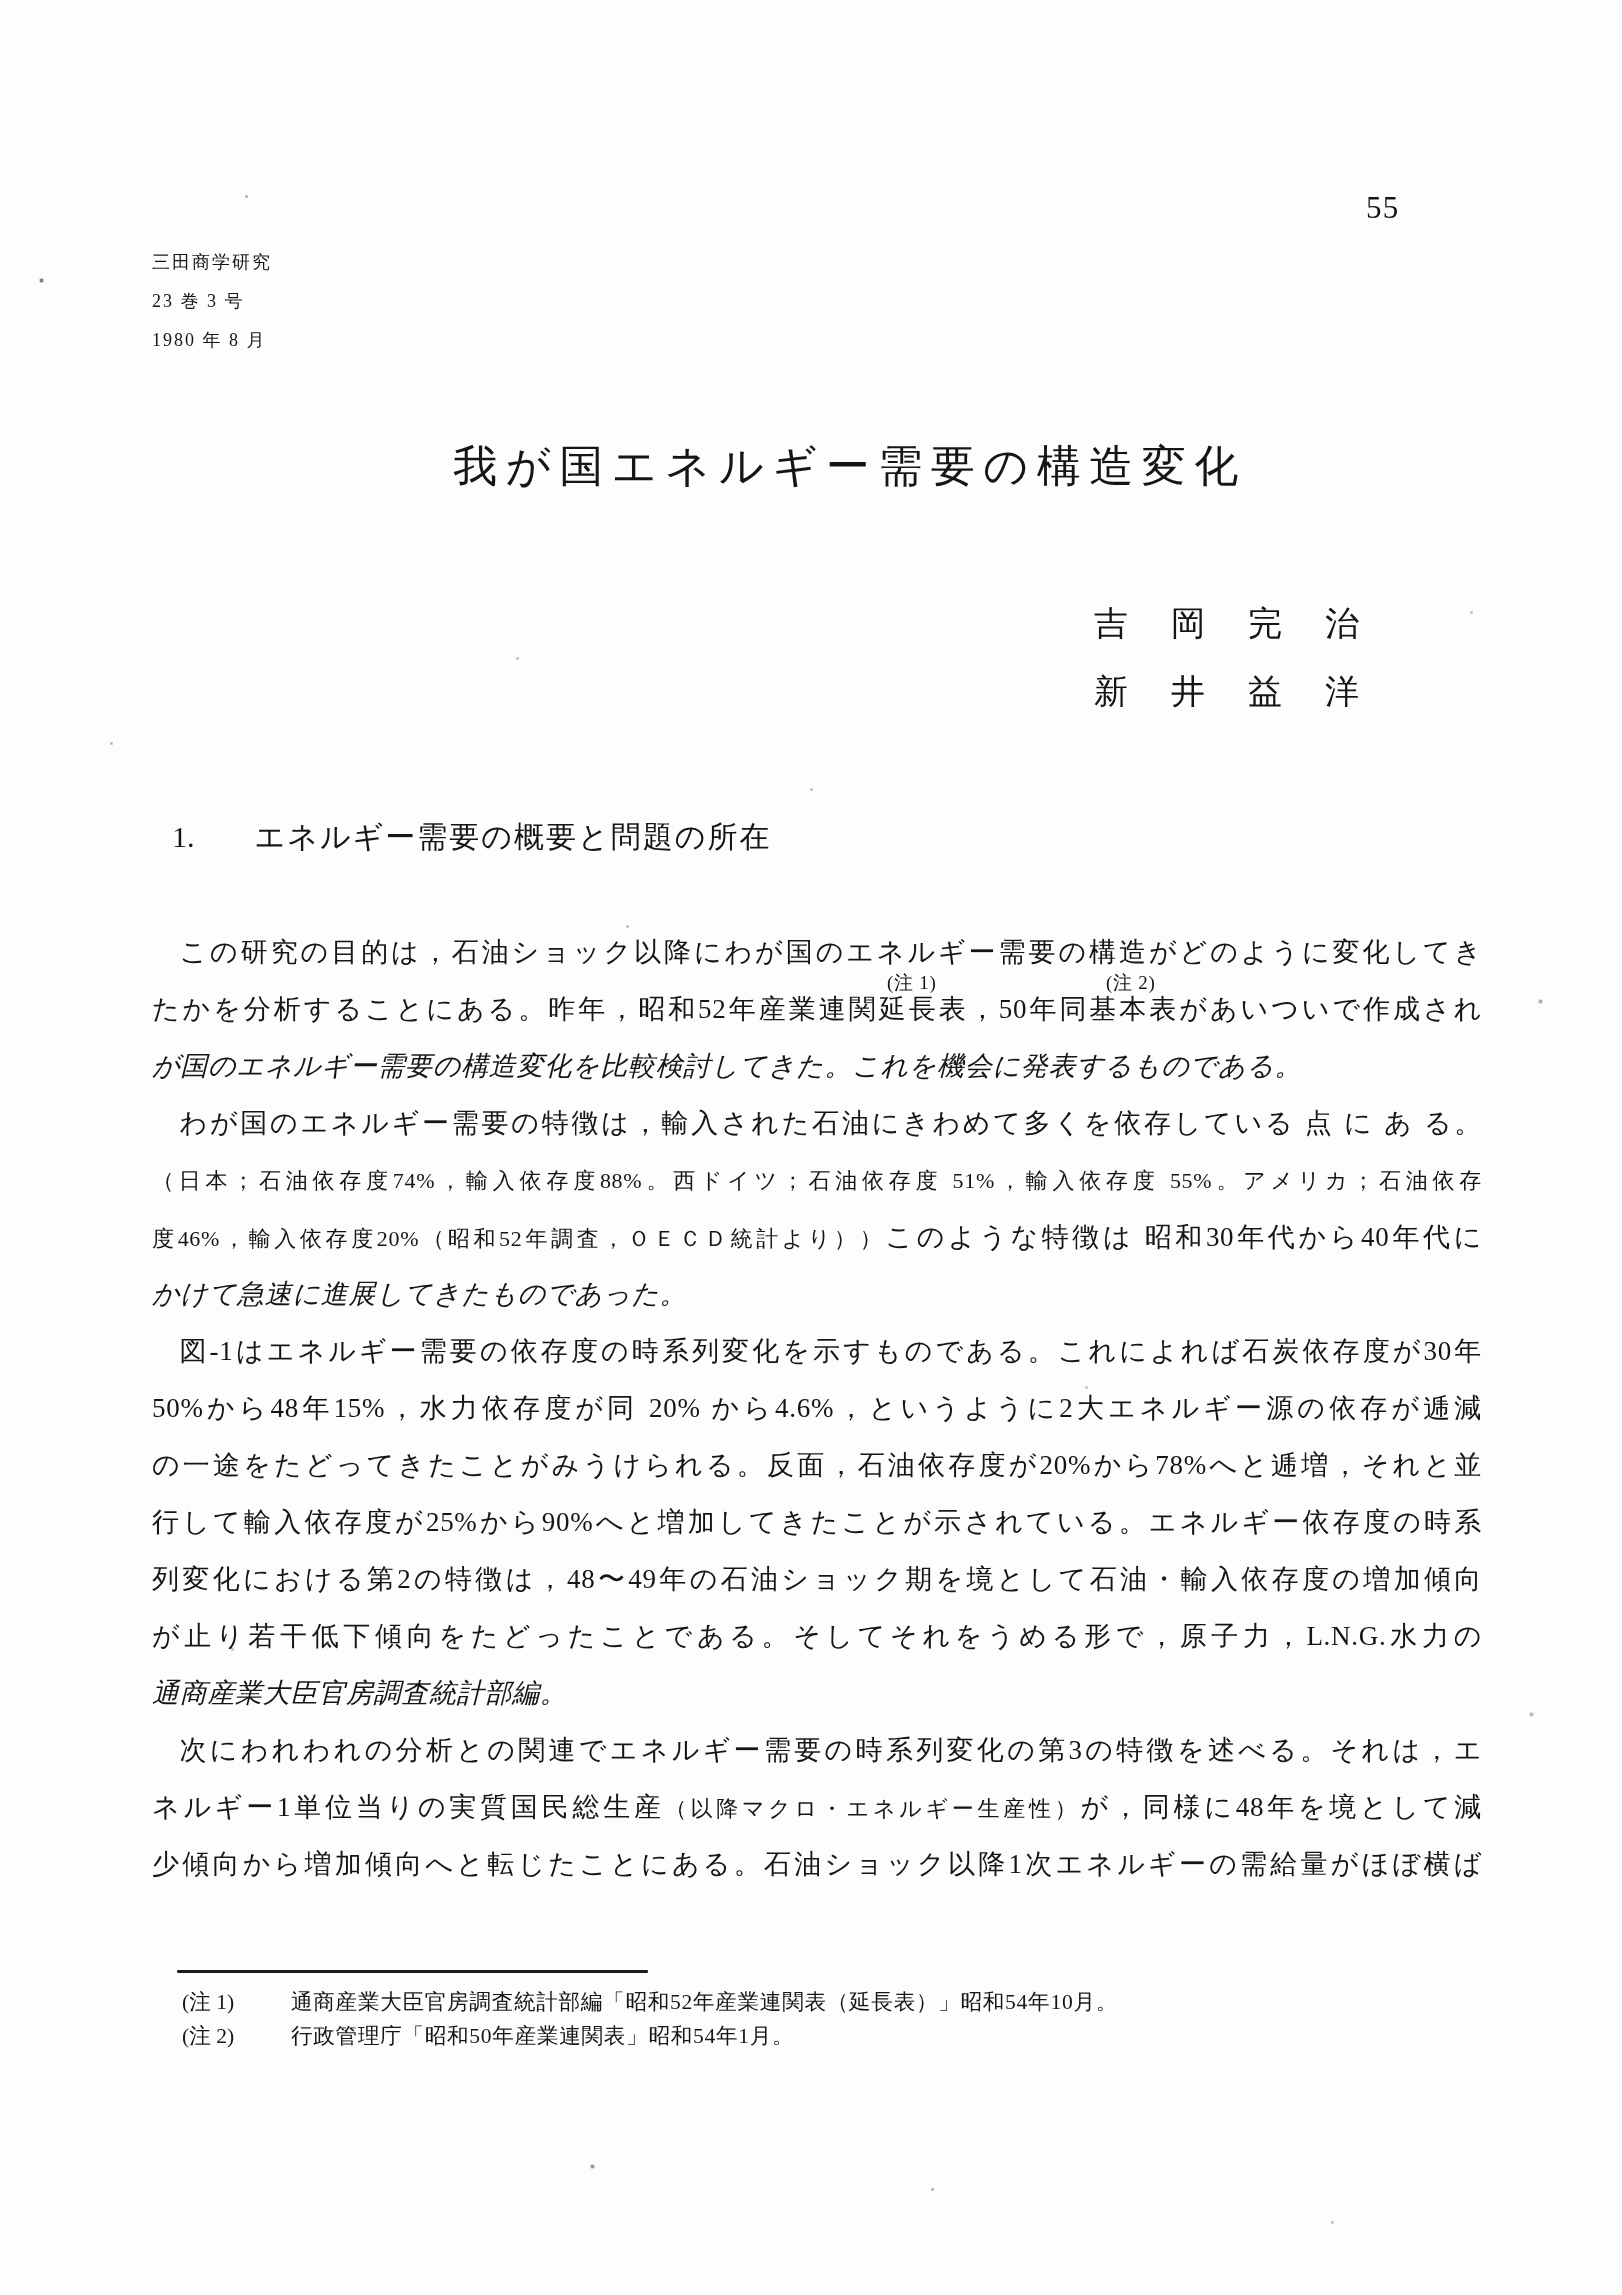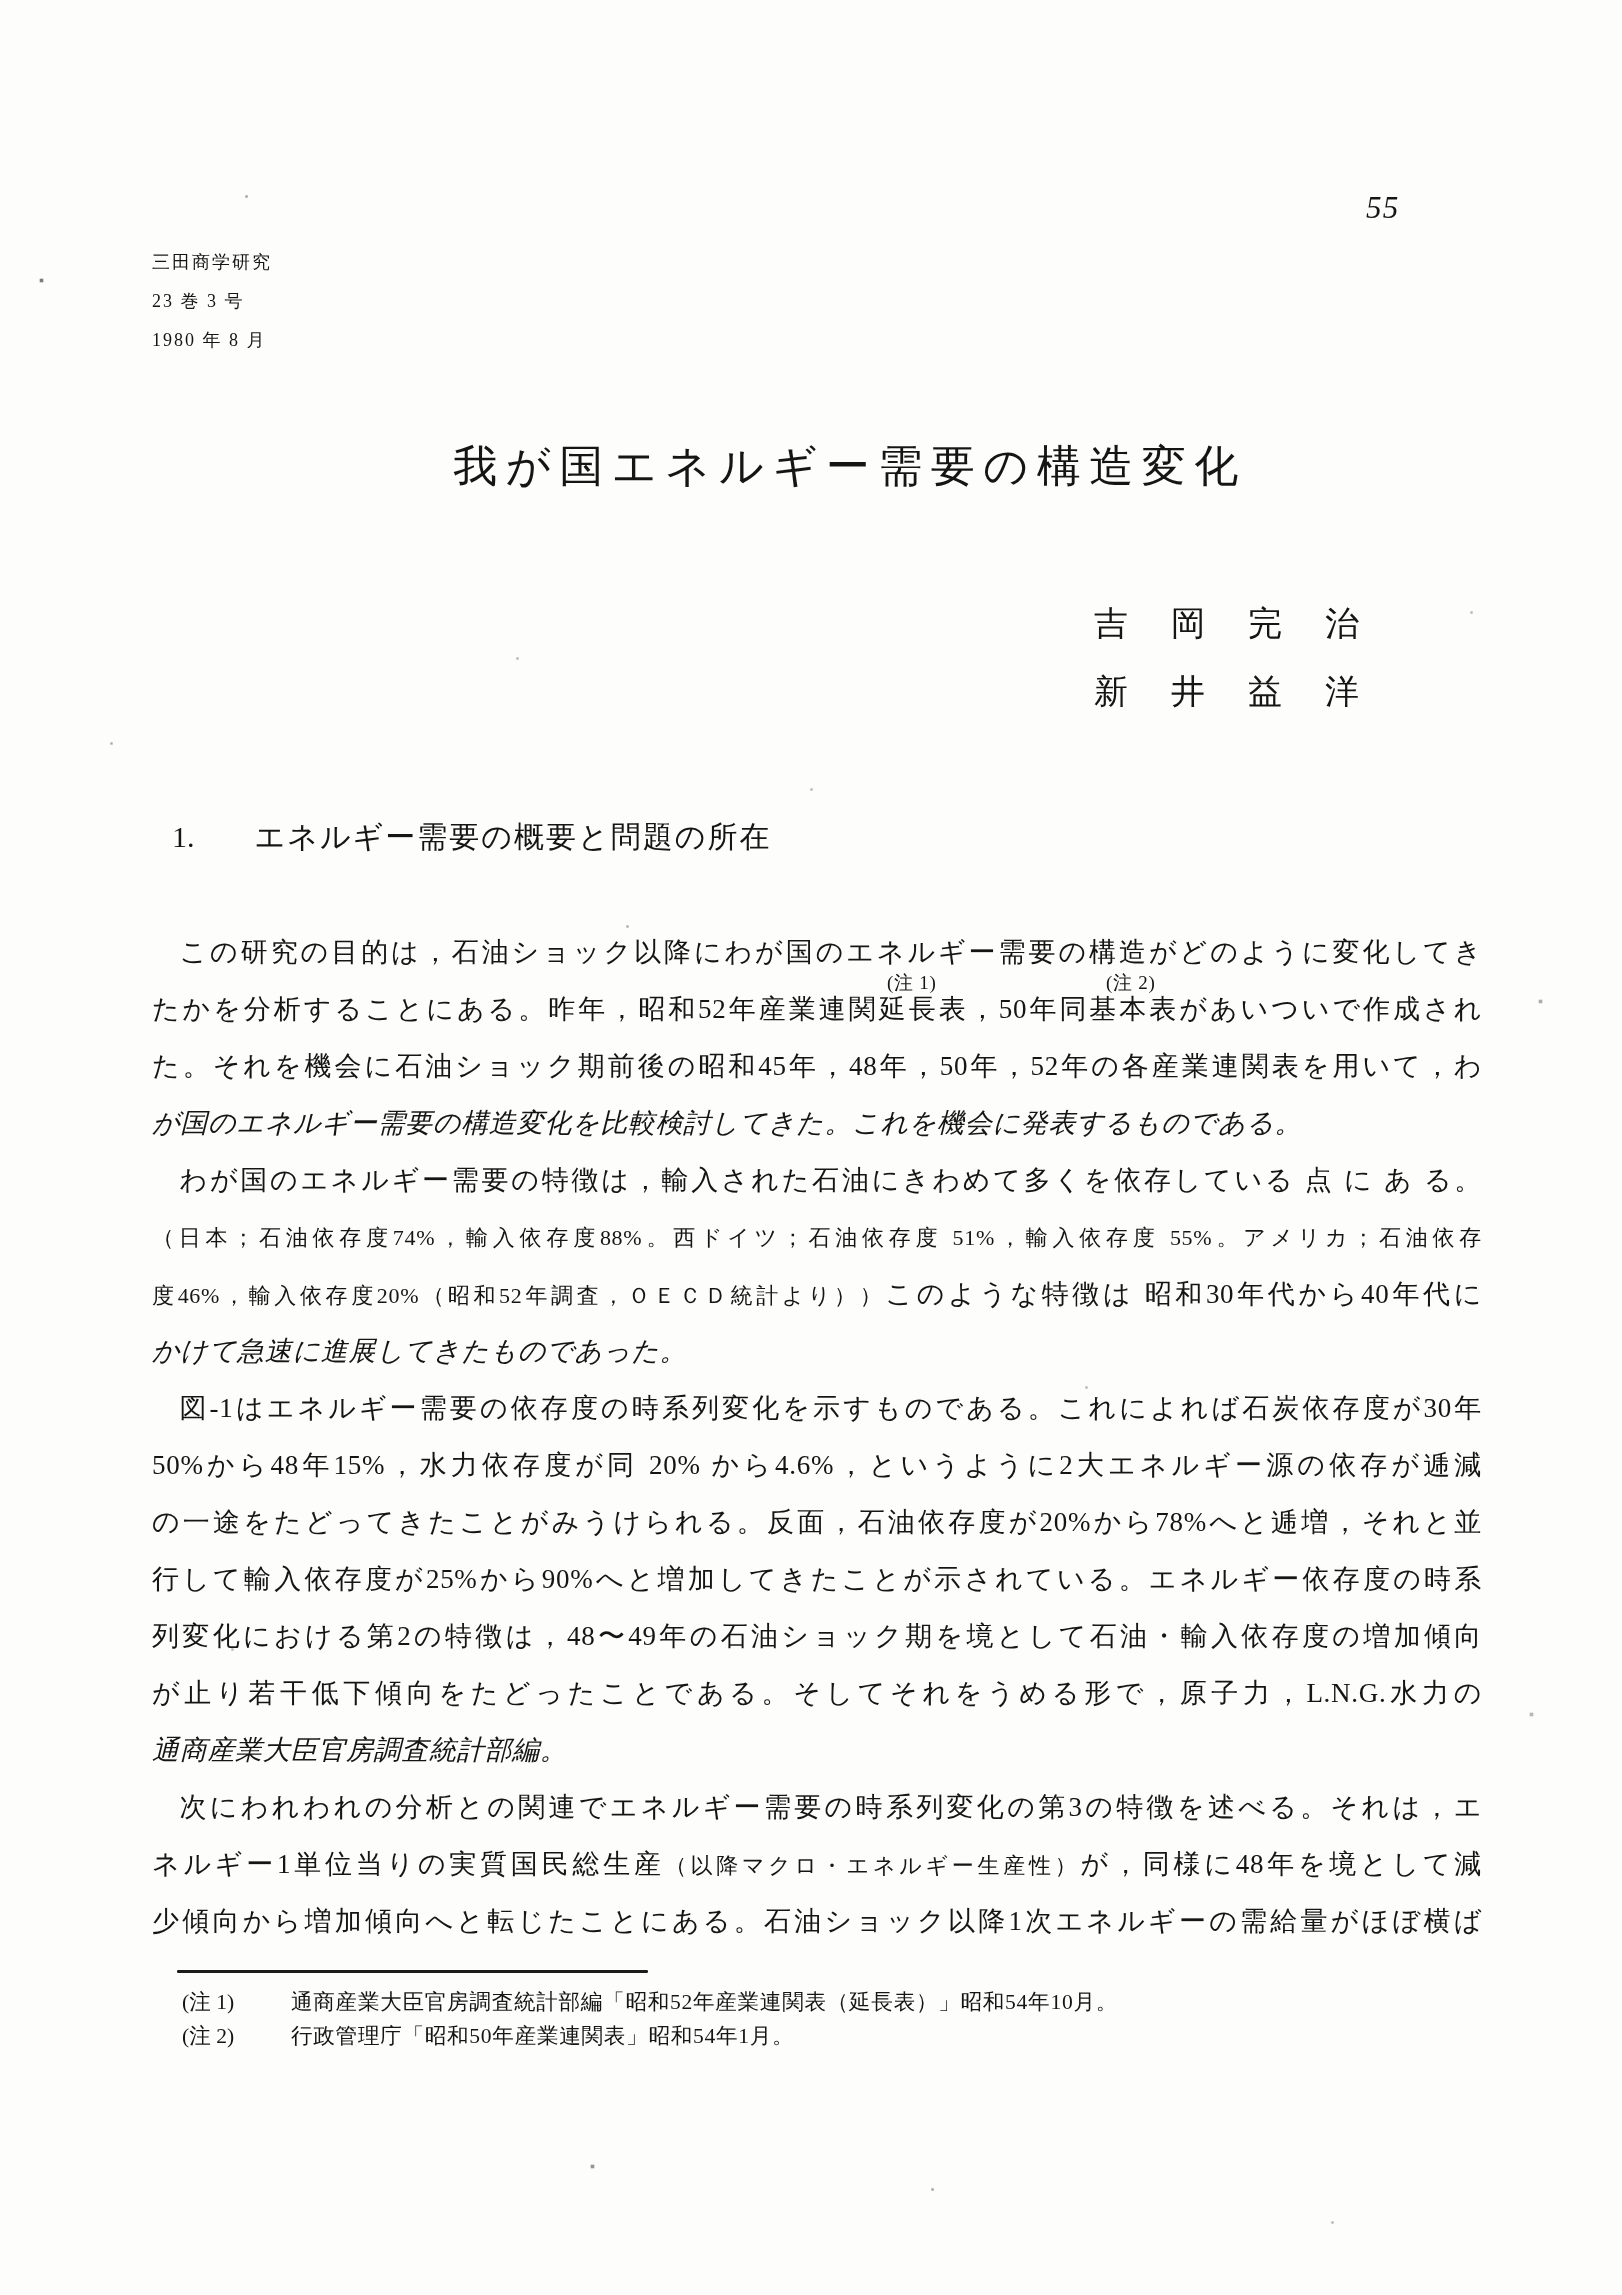--- a/index.html
+++ b/index.html
@@ -8,21 +8,21 @@
     width:1622px;height:2295px;
     background:#fdfdfb;
     overflow:hidden;
     font-family:"Liberation Serif","DejaVu Serif",serif;
     color:#151515;
   }
   
   .journal{position:absolute;left:152px;top:243px;font-size:18px;line-height:39px;letter-spacing:2px;}
   .journal .j-line{white-space:pre;}
   
-  .page-number{position:absolute;left:1366px;top:190px;font-size:31px;font-style:italic;letter-spacing:1.3px;}
+  .page-number{position:absolute;left:1366px;top:190px;font-size:31px;letter-spacing:1.3px;}
   
   .title{position:absolute;left:0;top:437px;width:100%;text-align:center;font-size:44px;letter-spacing:8.5px;font-weight:500;white-space:nowrap;}
   
   .authors{position:absolute;left:1094px;top:590px;}
   .author{font-size:34px;letter-spacing:43px;line-height:68px;white-space:nowrap;}
   
   .section{position:absolute;left:172px;top:817px;display:flex;align-items:baseline;font-size:30px;font-weight:500;}
   .section .sec-num{letter-spacing:0;}
   .section .sec-head{margin-left:60px;letter-spacing:2px;}
   
@@ -88,21 +88,20 @@
   </div>
 
   <div class="section">
     <span class="sec-num">1.</span>
     <span class="sec-head">エネルギー需要の概要と問題の所在</span>
   </div>
 
   <div class="body-lines">
       <div class="line indent"><span>この研究の目的は，石油ショック以降にわが国のエネルギー需要の構造がどのように変化してき</span></div>
       <div class="line"><span>たかを分析することにある。昨年，昭和52年産業連関延長表，50年同基本表があいついで作成され</span></div>
-      <div class="line"><span>た。それを機会に石油ショック期前後の昭和45年，48年，50年，52年の各産業連関表を用いて，わ</span></div>
       <div class="line last"><span>が国のエネルギー需要の構造変化を比較検討してきた。これを機会に発表するものである。</span></div>
       <div class="line indent"><span>わが国のエネルギー需要の特徴は，輸入された石油にきわめて多くを依存している 点 に あ る。</span></div>
       <div class="line note"><span>（日本；石油依存度74%，輸入依存度88%。西ドイツ；石油依存度 51%，輸入依存度 55%。アメリカ；石油依存</span></div>
       <div class="line"><span class="inline-small">度46%，輸入依存度20%（昭和52年調査，ＯＥＣＤ統計より））</span><span>このような特徴は 昭和30年代から40年代に</span></div>
       <div class="line last"><span>かけて急速に進展してきたものであった。</span></div>
       <div class="line indent"><span>図-1はエネルギー需要の依存度の時系列変化を示すものである。これによれば石炭依存度が30年</span></div>
       <div class="line"><span>50%から48年15%，水力依存度が同 20% から4.6%，というように2大エネルギー源の依存が逓減</span></div>
       <div class="line"><span>の一途をたどってきたことがみうけられる。反面，石油依存度が20%から78%へと逓増，それと並</span></div>
       <div class="line"><span>行して輸入依存度が25%から90%へと増加してきたことが示されている。エネルギー依存度の時系</span></div>
       <div class="line"><span>列変化における第2の特徴は，48〜49年の石油ショック期を境として石油・輸入依存度の増加傾向</span></div>

